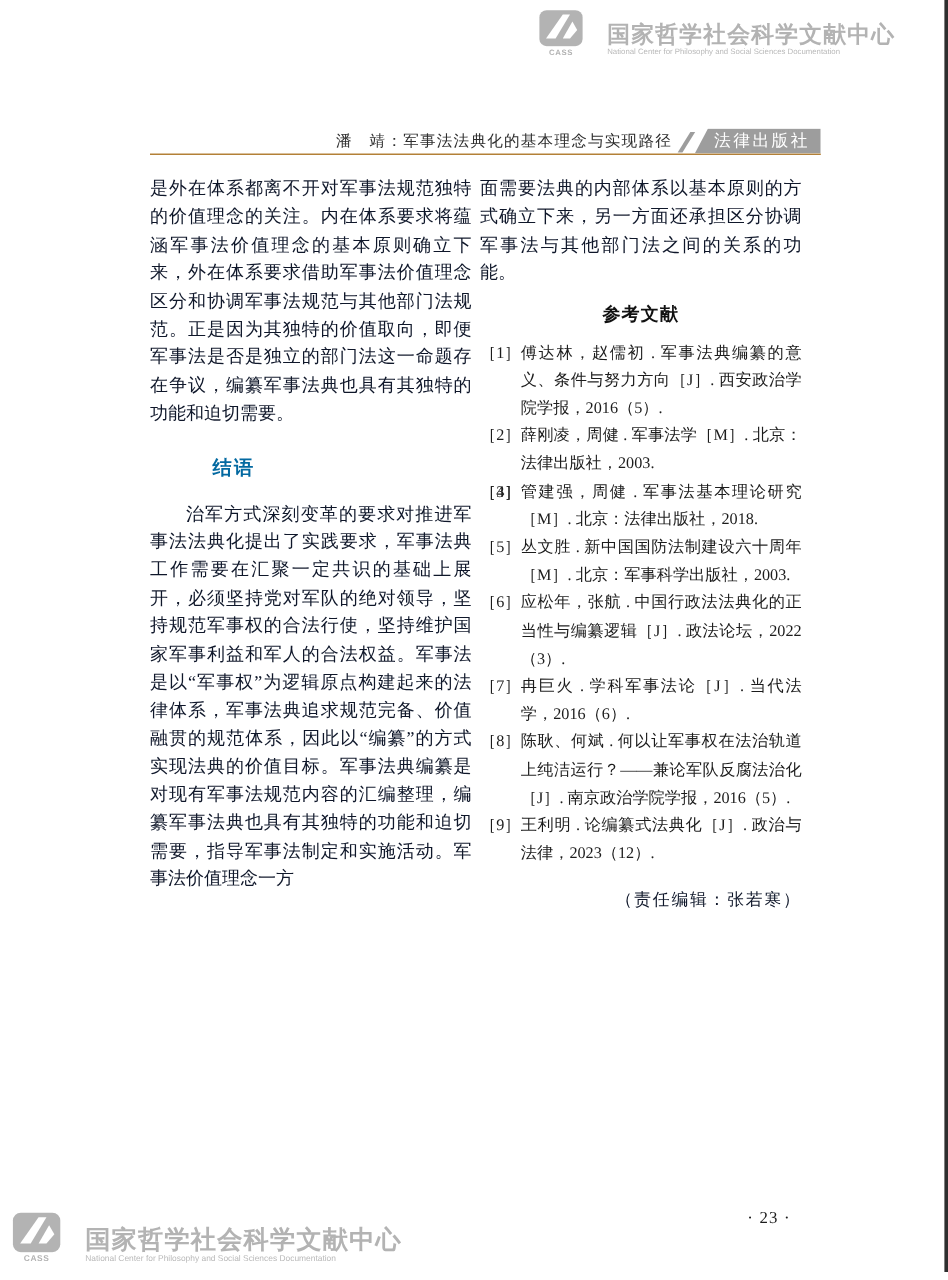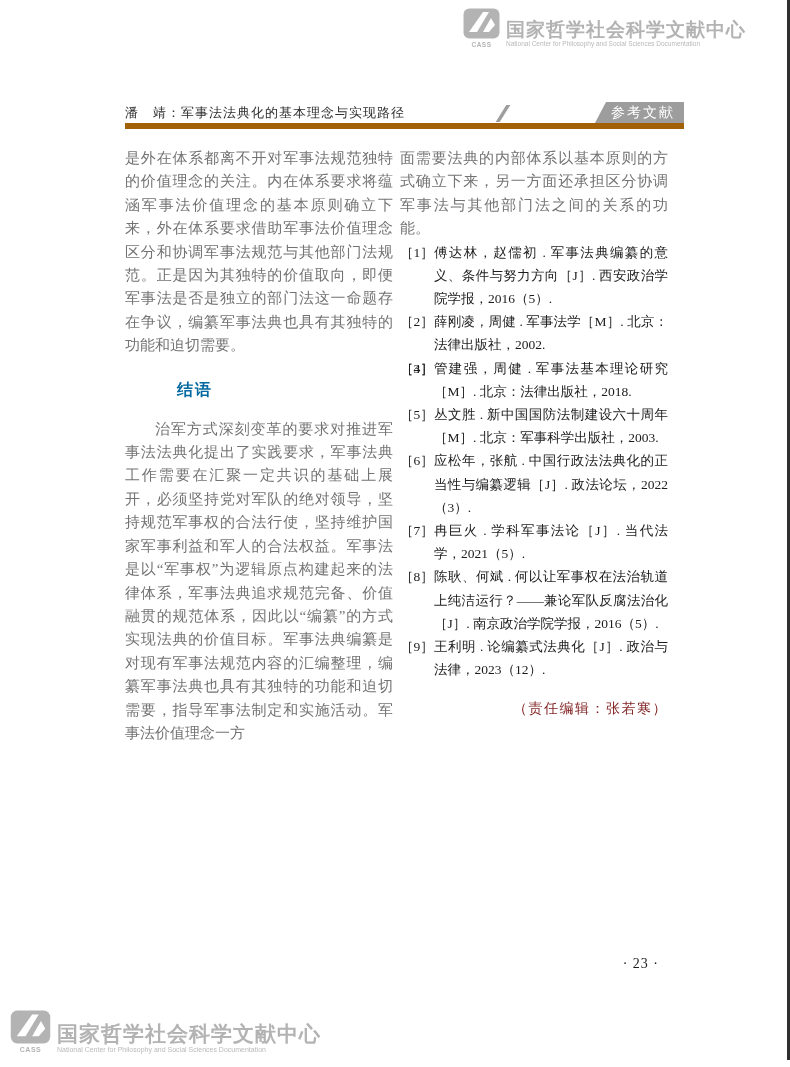--- a/index.html
+++ b/index.html
@@ -11,21 +11,21 @@
   }
   .right-edge{
     position:absolute; right:0; top:0; width:3px; height:1060px;
     background:#2e2e2e;
   }
 
   
   .logo{
     position:absolute; display:grid;
     grid-template-columns:auto 1fr; grid-template-rows:auto auto;
-    column-gap:6px; align-items:end;
+    column-gap:20px; align-items:end;
   }
   .logo-top{ top:8px; right:44px; }
   .logo-bottom{ left:10px; bottom:14px; }
   .logo-icon{ grid-column:1; grid-row:1; display:block; }
   .logo-cass{
     grid-column:1; grid-row:2; text-align:center;
     font-family:"Liberation Sans","DejaVu Sans",sans-serif;
     font-weight:bold; color:#b3b3b3; letter-spacing:.5px;
   }
   .logo-cn{
@@ -41,22 +41,22 @@
   .logo-top  .logo-cn{ font-size:19px; }
   .logo-top  .logo-en{ font-size:6.5px; }
   .logo-top  .logo-cass{ font-size:6.5px; }
   .logo-bottom .logo-cn{ font-size:21px; }
   .logo-bottom .logo-en{ font-size:7px; }
   .logo-bottom .logo-cass{ font-size:7px; }
 
   
   .running-header{
     position:absolute; left:125px; top:106px; width:559px; height:23px;
-    border-bottom:6px solid #a16207;
-    display:flex; justify-content:space-between; align-items:flex-end;
+    border-bottom:1px solid #a16207;
+    display:flex; justify-content:flex-end; align-items:flex-end;
   }
   .running-title{
     font-size:13px; color:#2e2e2e; letter-spacing:1px;
     line-height:21px; margin-right:10px; white-space:nowrap;
   }
   .badge-slash{
     width:4px; height:17px; background:#9d9d9d;
     transform:skewX(-32deg); margin:0 5px 1px 0;
   }
   .topic-badge{
@@ -66,103 +66,104 @@
     padding:0 9px 0 16px; white-space:nowrap;
     clip-path:polygon(11px 0, 100% 0, 100% 100%, 0 100%);
   }
 
   
   .col{ position:absolute; top:147px; width:268px; }
   .col-left{ left:125px; }
   .col-right{ left:400px; }
   p.body-text{
     font-size:15px; line-height:23.4px; text-align:justify;
-    text-justify:inter-ideograph; color:#737373;
+    text-justify:inter-ideograph; color:#0f172a;
   }
   p.indent{ text-indent:2em; }
   .section-heading{
     font-size:16px; font-weight:bold; color:#0369a1;
     margin:22px 0 17px 52px; letter-spacing:2px;
   }
   .refs-heading{
     font-size:15px; font-weight:bold; color:#111; text-align:center;
     margin:12px 0 10px 0; letter-spacing:1px;
   }
   ul.refs{ list-style:none; }
   ul.refs li{
     position:relative; padding-left:34px;
     font-size:13.5px; line-height:23.2px; text-align:justify;
     text-justify:inter-ideograph; color:#1c1c1c;
   }
   ul.refs li .ref-label{ position:absolute; left:0; top:0; }
   .editor-note{
     text-align:right; font-size:14px; letter-spacing:1.5px;
-    margin-top:19px; color:#7f1d1d;
+    margin-top:19px; color:#0f172a;
   }
 
   .page-number{
-    position:absolute; right:131px; top:956px;
+    position:absolute; right:131px; top:1008px;
     font-size:14px; letter-spacing:1px; color:#1c1c1c;
   }
 </style>
 </head>
 <body>
 
 <div class="logo logo-top">
   <svg class="logo-icon" width="37" height="31" viewBox="0 0 37 31">
     <rect x="0.5" y="0.5" width="36" height="30" rx="6" fill="#b3b3b3"></rect>
     <path d="M6 24 L20 4 L26 4 L14 24 Z" fill="#ffffff"></path>
     <path d="M20 24 L28 10 L32 17 L26 24 Z" fill="#ffffff"></path>
   </svg>
   <div class="logo-cass">CASS</div>
   <div class="logo-cn">国家哲学社会科学文献中心</div>
   <div class="logo-en">National Center for Philosophy and Social Sciences Documentation</div>
 </div>
 
 <div class="running-header">
   <span class="running-title">潘　靖：军事法法典化的基本理念与实现路径</span>
   <span class="badge-slash"></span>
-  <span class="topic-badge">参考文献</span>
+  <span class="topic-badge">法律出版社</span>
 </div>
 
 <div class="col col-left">
   <p class="body-text">是外在体系都离不开对军事法规范独特的价值理念的关注。内在体系要求将蕴涵军事法价值理念的基本原则确立下来，外在体系要求借助军事法价值理念区分和协调军事法规范与其他部门法规范。正是因为其独特的价值取向，即便军事法是否是独立的部门法这一命题存在争议，编纂军事法典也具有其独特的功能和迫切需要。</p>
   <h3 class="section-heading">结语</h3>
   <p class="body-text indent">治军方式深刻变革的要求对推进军事法法典化提出了实践要求，军事法典工作需要在汇聚一定共识的基础上展开，必须坚持党对军队的绝对领导，坚持规范军事权的合法行使，坚持维护国家军事利益和军人的合法权益。军事法是以“军事权”为逻辑原点构建起来的法律体系，军事法典追求规范完备、价值融贯的规范体系，因此以“编纂”的方式实现法典的价值目标。军事法典编纂是对现有军事法规范内容的汇编整理，编纂军事法典也具有其独特的功能和迫切需要，指导军事法制定和实施活动。军事法价值理念一方</p>
 </div>
 
 <div class="col col-right">
   <p class="body-text">面需要法典的内部体系以基本原则的方式确立下来，另一方面还承担区分协调军事法与其他部门法之间的关系的功能。</p>
+  <h3 class="refs-heading">参考文献</h3>
   <ul class="refs">
     <li>
       <span class="ref-label">［1］</span>
       <span>傅达林，赵儒初 . 军事法典编纂的意义、条件与努力方向［J］. 西安政治学院学报，2016（5）.</span>
     </li>
     <li>
       <span class="ref-label">［2］</span>
-      <span>薛刚凌，周健 . 军事法学［M］. 北京：法律出版社，2002.</span>
+      <span>薛刚凌，周健 . 军事法学［M］. 北京：法律出版社，2003.</span>
     </li>
     <li>
       <span class="ref-label">［3］</span>
     </li>
     <li>
       <span class="ref-label">［4］</span>
       <span>管建强，周健 . 军事法基本理论研究［M］. 北京：法律出版社，2018.</span>
     </li>
     <li>
       <span class="ref-label">［5］</span>
       <span>丛文胜 . 新中国国防法制建设六十周年［M］. 北京：军事科学出版社，2003.</span>
     </li>
     <li>
       <span class="ref-label">［6］</span>
       <span>应松年，张航 . 中国行政法法典化的正当性与编纂逻辑［J］. 政法论坛，2022（3）.</span>
     </li>
     <li>
       <span class="ref-label">［7］</span>
-      <span>冉巨火 . 学科军事法论［J］. 当代法学，2021（5）.</span>
+      <span>冉巨火 . 学科军事法论［J］. 当代法学，2016（6）.</span>
     </li>
     <li>
       <span class="ref-label">［8］</span>
       <span>陈耿、何斌 . 何以让军事权在法治轨道上纯洁运行？——兼论军队反腐法治化［J］. 南京政治学院学报，2016（5）.</span>
     </li>
     <li>
       <span class="ref-label">［9］</span>
       <span>王利明 . 论编纂式法典化［J］. 政治与法律，2023（12）.</span>
     </li>
   </ul>

